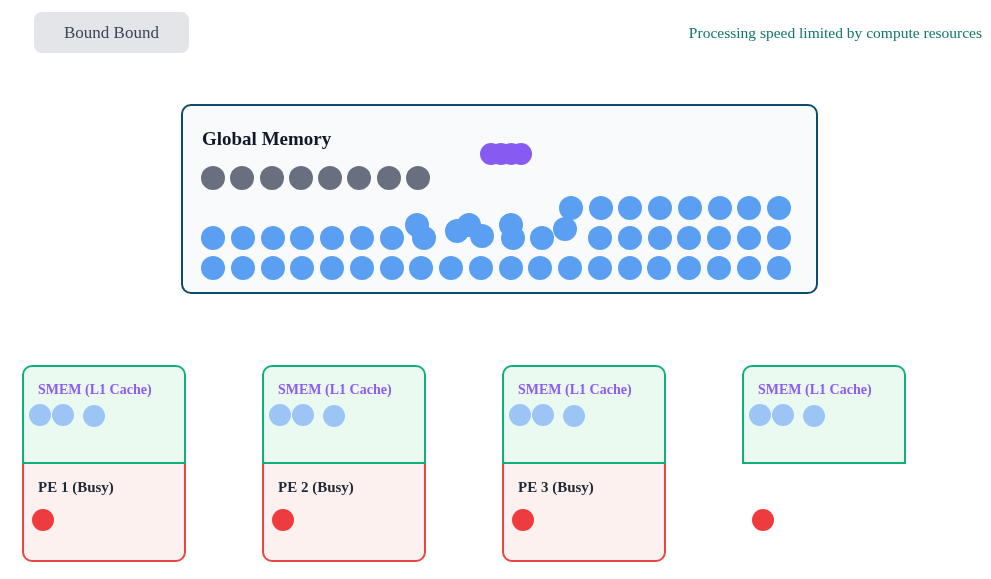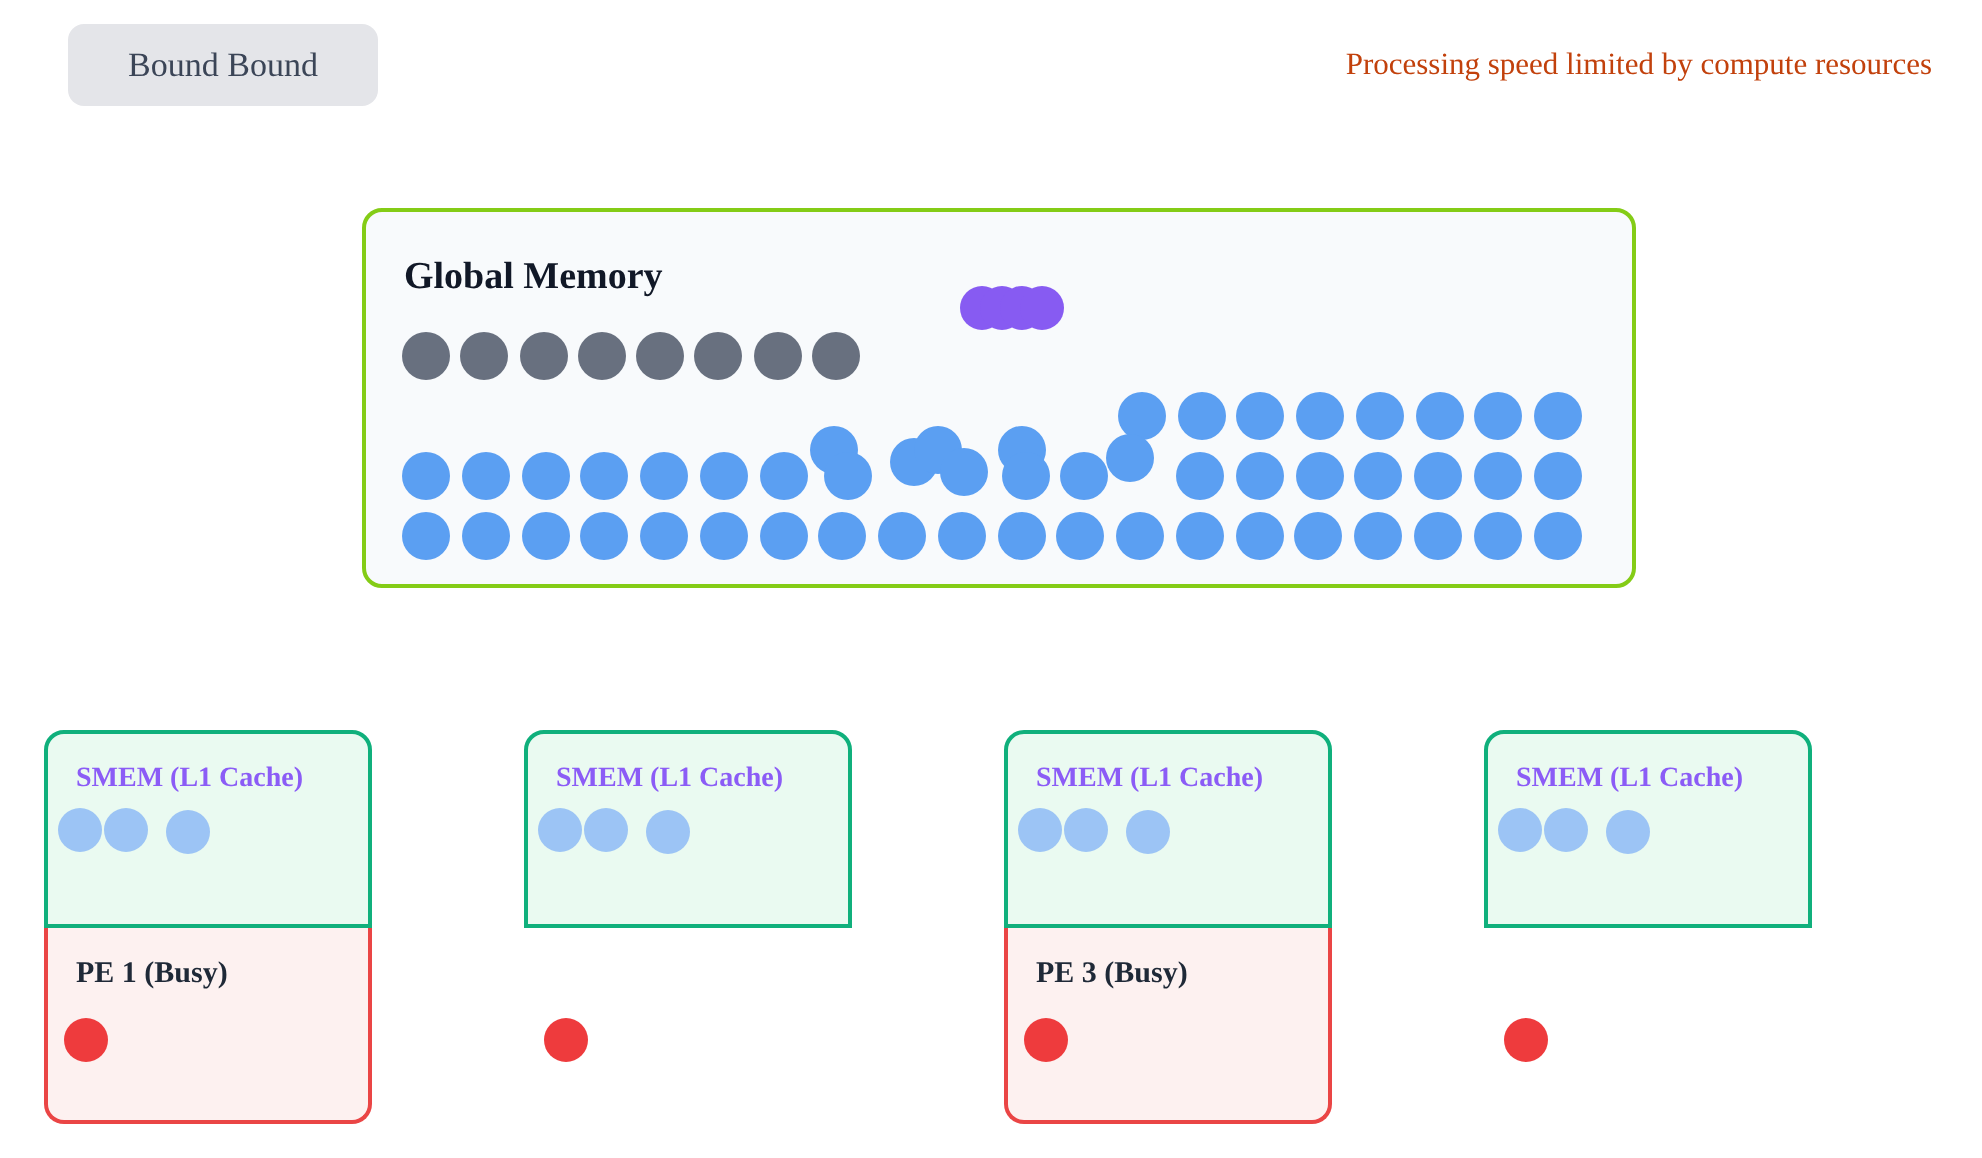--- a/index.html
+++ b/index.html
@@ -8,25 +8,25 @@
     font-family:"Liberation Serif","DejaVu Serif",serif;overflow:hidden;
   }
   .btn{
     position:absolute;top:12px;height:41px;border:none;border-radius:8px;
     font-family:"Liberation Serif","DejaVu Serif",serif;font-size:17px;
     cursor:pointer;display:flex;align-items:center;justify-content:center;
   }
   .btn-gray{left:34px;width:155px;background:#e4e5e9;color:#3b4557;font-weight:500;}
   .btn-red{left:209px;width:168px;background:#ea4748;color:#ffffff;font-weight:700;}
   .status{
-    position:absolute;top:24px;right:25px;font-size:15.5px;color:#c2410c;
+    position:absolute;top:24px;right:9px;font-size:15.5px;color:#0f766e;
   }
   .memory-box{
     position:absolute;left:181px;top:104px;width:637px;height:190px;
-    border:2px solid #84cc16;border-radius:10px;background:#f8fafc;
+    border:2px solid #0c4a6e;border-radius:10px;background:#f8fafc;
     box-sizing:border-box;
   }
   .memory-title{
     position:absolute;left:19px;top:22px;font-size:19px;font-weight:700;color:#111827;
   }
   .dots-layer{position:absolute;left:0;top:0;right:0;bottom:0;}
   .dot{position:absolute;border-radius:50%;}
   .card{
     position:absolute;top:365px;width:164px;height:197px;box-sizing:border-box;
   }
@@ -136,20 +136,23 @@
           <div class="dot" style="left: 7px; top: 39px; height: 22px; width: 22px; background: rgb(156, 196, 245);"></div>
           <div class="dot" style="left: 30px; top: 39px; height: 22px; width: 22px; background: rgb(156, 196, 245);"></div>
           <div class="dot" style="left: 61px; top: 40px; height: 22px; width: 22px; background: rgb(156, 196, 245);"></div>
           <div class="dot" style="left: 10px; top: 144px; height: 22px; width: 22px; background: rgb(238, 59, 61);"></div>
         </div>
       </div>
       <div class="card" style="left: 262px;">
         <div class="smem">
           <div class="smem-label">SMEM (L1 Cache)</div>
         </div>
+        <div class="pe">
+          <div class="pe-label">PE 2 (Busy)</div>
+        </div>
         <div class="dots-layer">
           <div class="dot" style="left: 7px; top: 39px; height: 22px; width: 22px; background: rgb(156, 196, 245);"></div>
           <div class="dot" style="left: 30px; top: 39px; height: 22px; width: 22px; background: rgb(156, 196, 245);"></div>
           <div class="dot" style="left: 61px; top: 40px; height: 22px; width: 22px; background: rgb(156, 196, 245);"></div>
           <div class="dot" style="left: 10px; top: 144px; height: 22px; width: 22px; background: rgb(238, 59, 61);"></div>
         </div>
       </div>
       <div class="card" style="left: 502px;">
         <div class="smem">
           <div class="smem-label">SMEM (L1 Cache)</div>

